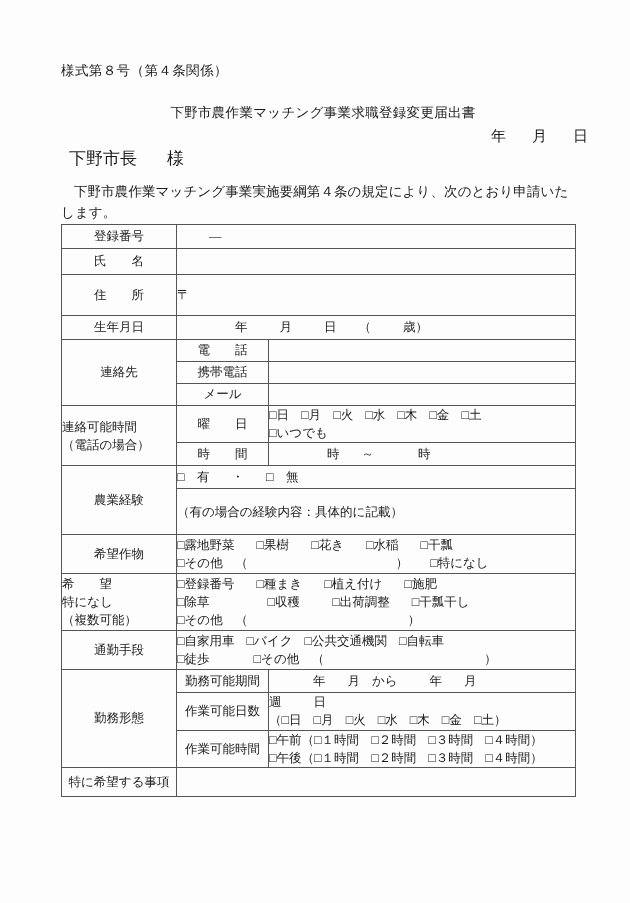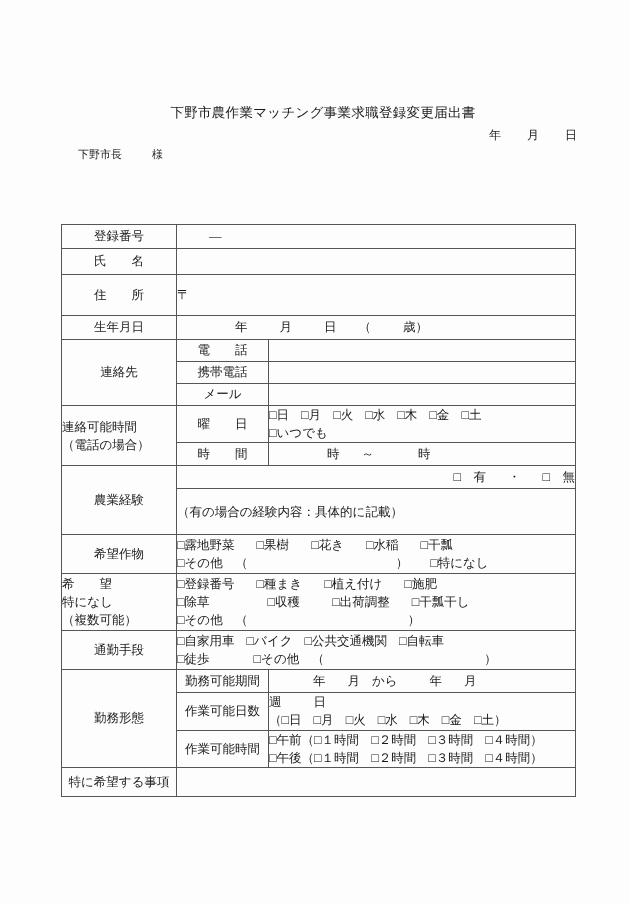--- a/index.html
+++ b/index.html
@@ -37,32 +37,32 @@
     left: 8px;
     top: 104px;
     width: 630px;
     text-align: center;
     font-size: 13.5px;
     letter-spacing: 0.3px;
     white-space: nowrap;
   }
   .date-line {
     position: absolute;
-    right: 53px;
+    right: 42px;
     top: 127px;
-    font-size: 12px;
+    font-size: 15px;
     white-space: nowrap;
   }
   .date-line span { display: inline-block; }
   .date-line .gap { width: 26px; }
   .addressee {
     position: absolute;
-    left: 78px;
+    left: 69px;
     top: 147px;
-    font-size: 11px;
+    font-size: 17px;
     white-space: nowrap;
   }
   .addressee .sp { display: inline-block; width: 30px; }
   .intro {
     position: absolute;
     left: 61px;
     top: 182px;
     width: 516px;
     font-size: 13.5px;
     line-height: 1.55;
@@ -91,50 +91,52 @@
     text-align: center;
     white-space: nowrap;
   }
   .lbl-multi {
     text-align: left;
     line-height: 1.35;
     padding: 2px 0;
   }
   .val { padding: 3px 7px; }
   .val-top { vertical-align: top; padding-top: 4px; }
-  .ctr { text-align: right; }
+  .ctr { text-align: left; }
   .nowrap { white-space: nowrap; }
 
   
   .s1 { display: inline-block; width: 12px; }
   .s2 { display: inline-block; width: 22px; }
   .s3 { display: inline-block; width: 32px; }
   .s4 { display: inline-block; width: 44px; }
   .s5 { display: inline-block; width: 58px; }
 
   .cb { white-space: nowrap; }
   .cbrow { white-space: nowrap; }
   .postal { font-size: 13px; }
 </style>
 </head>
 <body>
 
 <div class="page">
 
+  <div class="form-no">様式第８号（第４条関係）</div>
 
   <div class="doc-title">下野市農作業マッチング事業求職登録変更届出書</div>
 
   <div class="date-line">
     <span>年</span><span class="gap"></span><span>月</span><span class="gap"></span><span>日</span>
   </div>
 
   <div class="addressee">
     <span>下野市長</span><span class="sp"></span><span>様</span>
   </div>
 
+  <div class="intro">下野市農作業マッチング事業実施要綱第４条の規定により、次のとおり申請いたします。</div>
 
   <table class="form-table">
     <colgroup>
       <col style="width:115px">
       <col style="width:92px">
       <col style="width:307px">
     </colgroup>
     <tbody>
 
       <tr>

